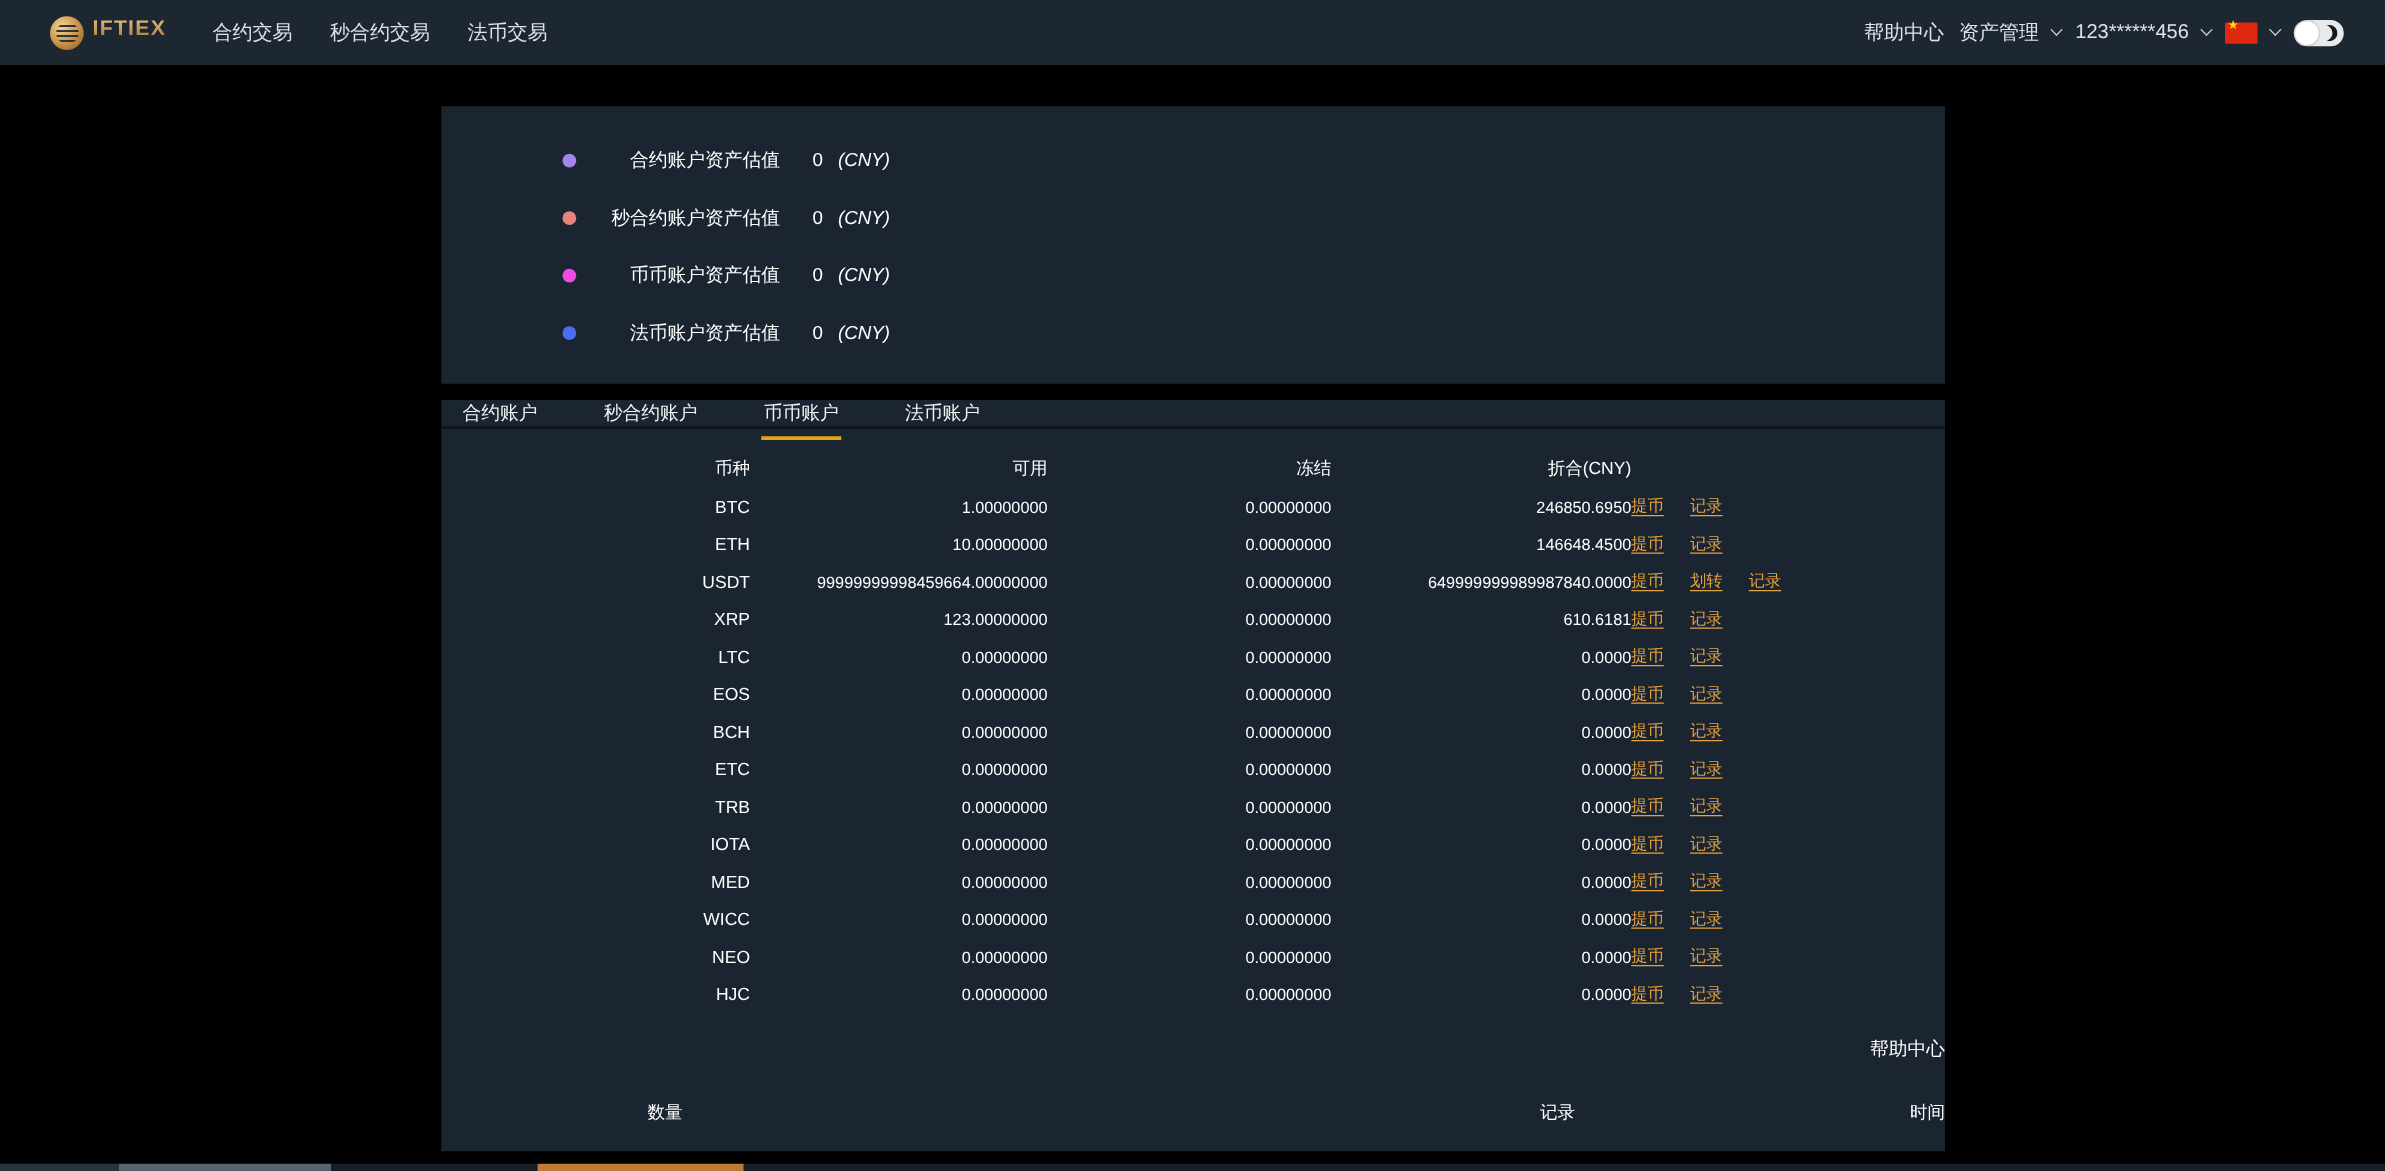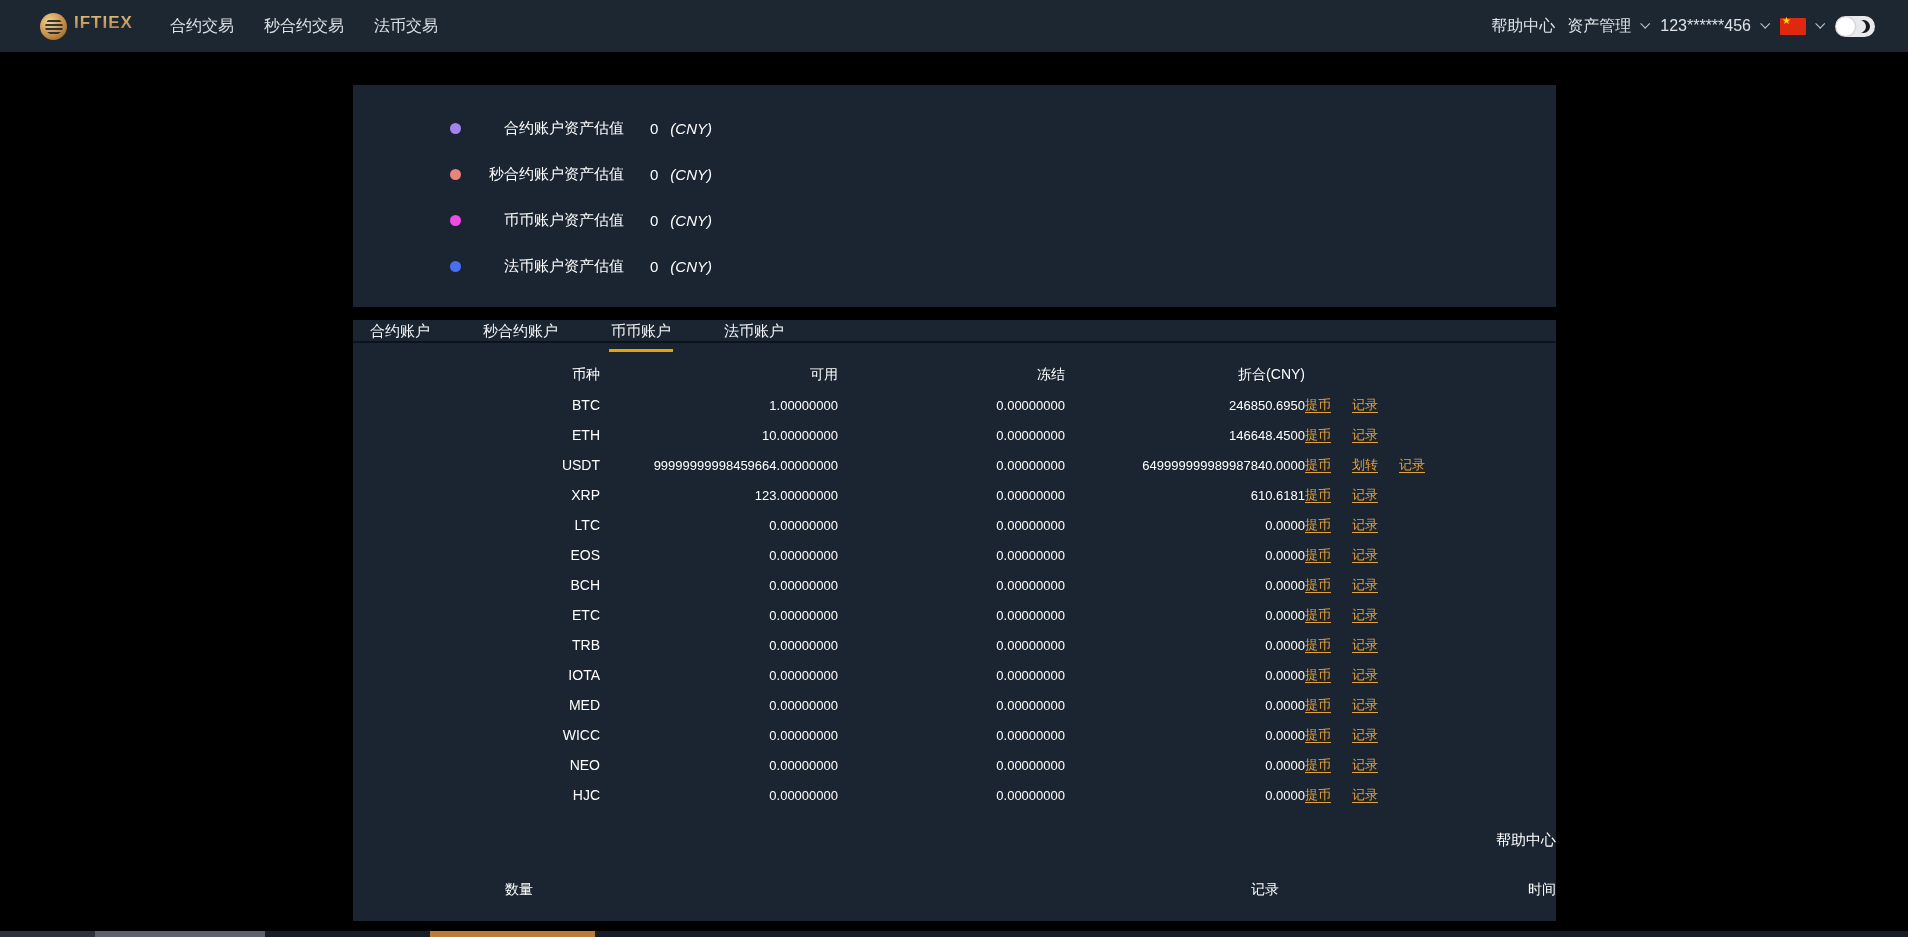--- a/index.html
+++ b/index.html
@@ -54,22 +54,22 @@
   .wrow { display:grid; grid-template-columns:230px 238px 227px 240px auto; align-items:center;
     height:30px; padding-left:17px; font-size:13px; }
   .wrow .coin { font-size:14px; }
   .wrow.whead { font-size:14px; }
   .wrow.whead .coin { font-size:14px;margin-left:15px; }
   .acts { display:flex; gap:21px; }
   .act-link { color:#e6a23c; font-size:13px; text-decoration:underline; text-underline-offset:3px; cursor:pointer; }
 
   
   .fin-title { margin:15px 0 0 17px; height:30px; line-height:30px; font-size:15px; }
-  .fin-head { display:grid; grid-template-columns:176px 714px auto; padding-left:4px;
-    height:30px; align-items:center; font-size:14px; margin-top:20px;gap:32px; }
+  .fin-head { display:grid; grid-template-columns:176px 714px auto; padding-left:17px;
+    height:30px; align-items:center; font-size:14px; margin-top:20px; }
 
   
   .strip { position:absolute; left:0; bottom:0; width:1908px; height:6px; display:flex; }
   .strip span { height:6px; display:block; }
 </style>
 </head>
 <body>
 
 <header class="navbar">
   <div class="brand">

